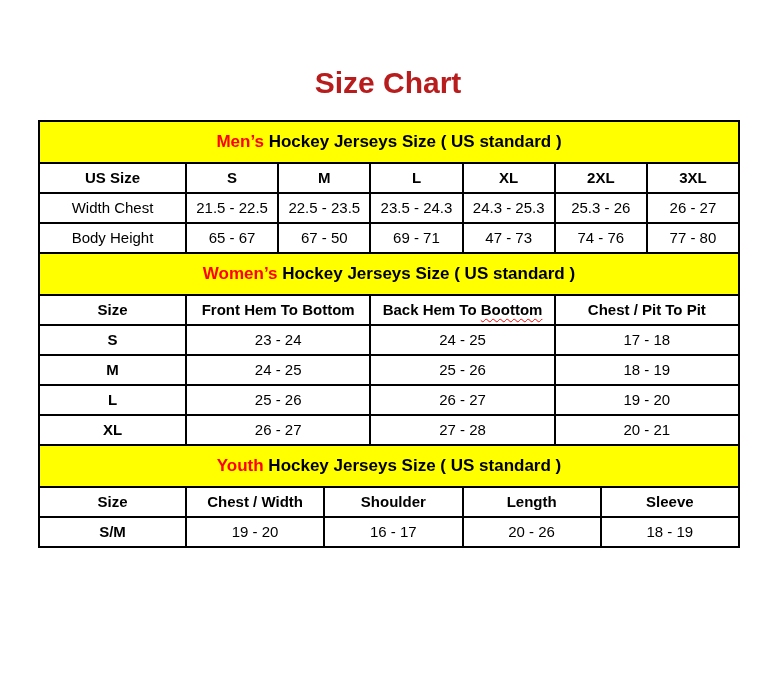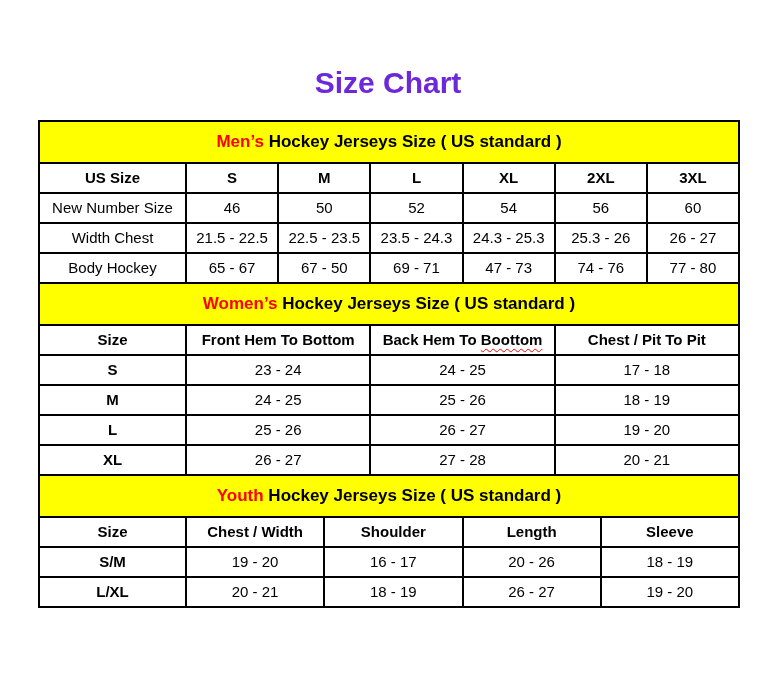--- a/index.html
+++ b/index.html
@@ -8,21 +8,21 @@
     background: #ffffff;
     font-family: "Liberation Sans", sans-serif;
     color: #000000;
     overflow: hidden;
   }
   .page { width: 776px; height: 692px; position: relative; }
   .page-title {
     margin: 0; padding-top: 66px;
     text-align: center;
     font-size: 30px; font-weight: bold;
-    color: #6d28d9;
+    color: #b91c1c;
     letter-spacing: 0px;
     line-height: 34px;
   }
   .tables { margin: 20px 36px 0 38px; width: 702px; border-radius: 16px; }
   table.tbl {
     border-collapse: collapse;
     table-layout: fixed;
     width: 702px;
   }
   table.tbl + table.tbl { margin-top: -2px; }
@@ -84,39 +84,30 @@
         <tr>
           <th>US Size</th>
           <th>S</th>
           <th>M</th>
           <th>L</th>
           <th>XL</th>
           <th>2XL</th>
           <th>3XL</th>
         </tr>
         <tr>
-          <td class="lbl">New Number Size</td>
-          <td>46</td>
-          <td>50</td>
-          <td>52</td>
-          <td>54</td>
-          <td>56</td>
-          <td>60</td>
-        </tr>
-        <tr>
           <td class="lbl">Width Chest</td>
           <td>21.5 - 22.5</td>
           <td>22.5 - 23.5</td>
           <td>23.5 - 24.3</td>
           <td>24.3 - 25.3</td>
           <td>25.3 - 26</td>
           <td>26 - 27</td>
         </tr>
         <tr>
-          <td class="lbl">Body Hockey</td>
+          <td class="lbl">Body Height</td>
           <td>65 - 67</td>
           <td>67 - 50</td>
           <td>69 - 71</td>
           <td>47 - 73</td>
           <td>74 - 76</td>
           <td>77 - 80</td>
         </tr>
       </tbody>
     </table>
 
@@ -187,24 +178,17 @@
           <th>Length</th>
           <th>Sleeve</th>
         </tr>
         <tr>
           <td class="lbl-b">S/M</td>
           <td>19 - 20</td>
           <td>16 - 17</td>
           <td>20 - 26</td>
           <td>18 - 19</td>
         </tr>
-        <tr>
-          <td class="lbl-b">L/XL</td>
-          <td>20 - 21</td>
-          <td>18 - 19</td>
-          <td>26 - 27</td>
-          <td>19 - 20</td>
-        </tr>
       </tbody>
     </table>
 
   </div>
 </div>
 
 </body></html>

